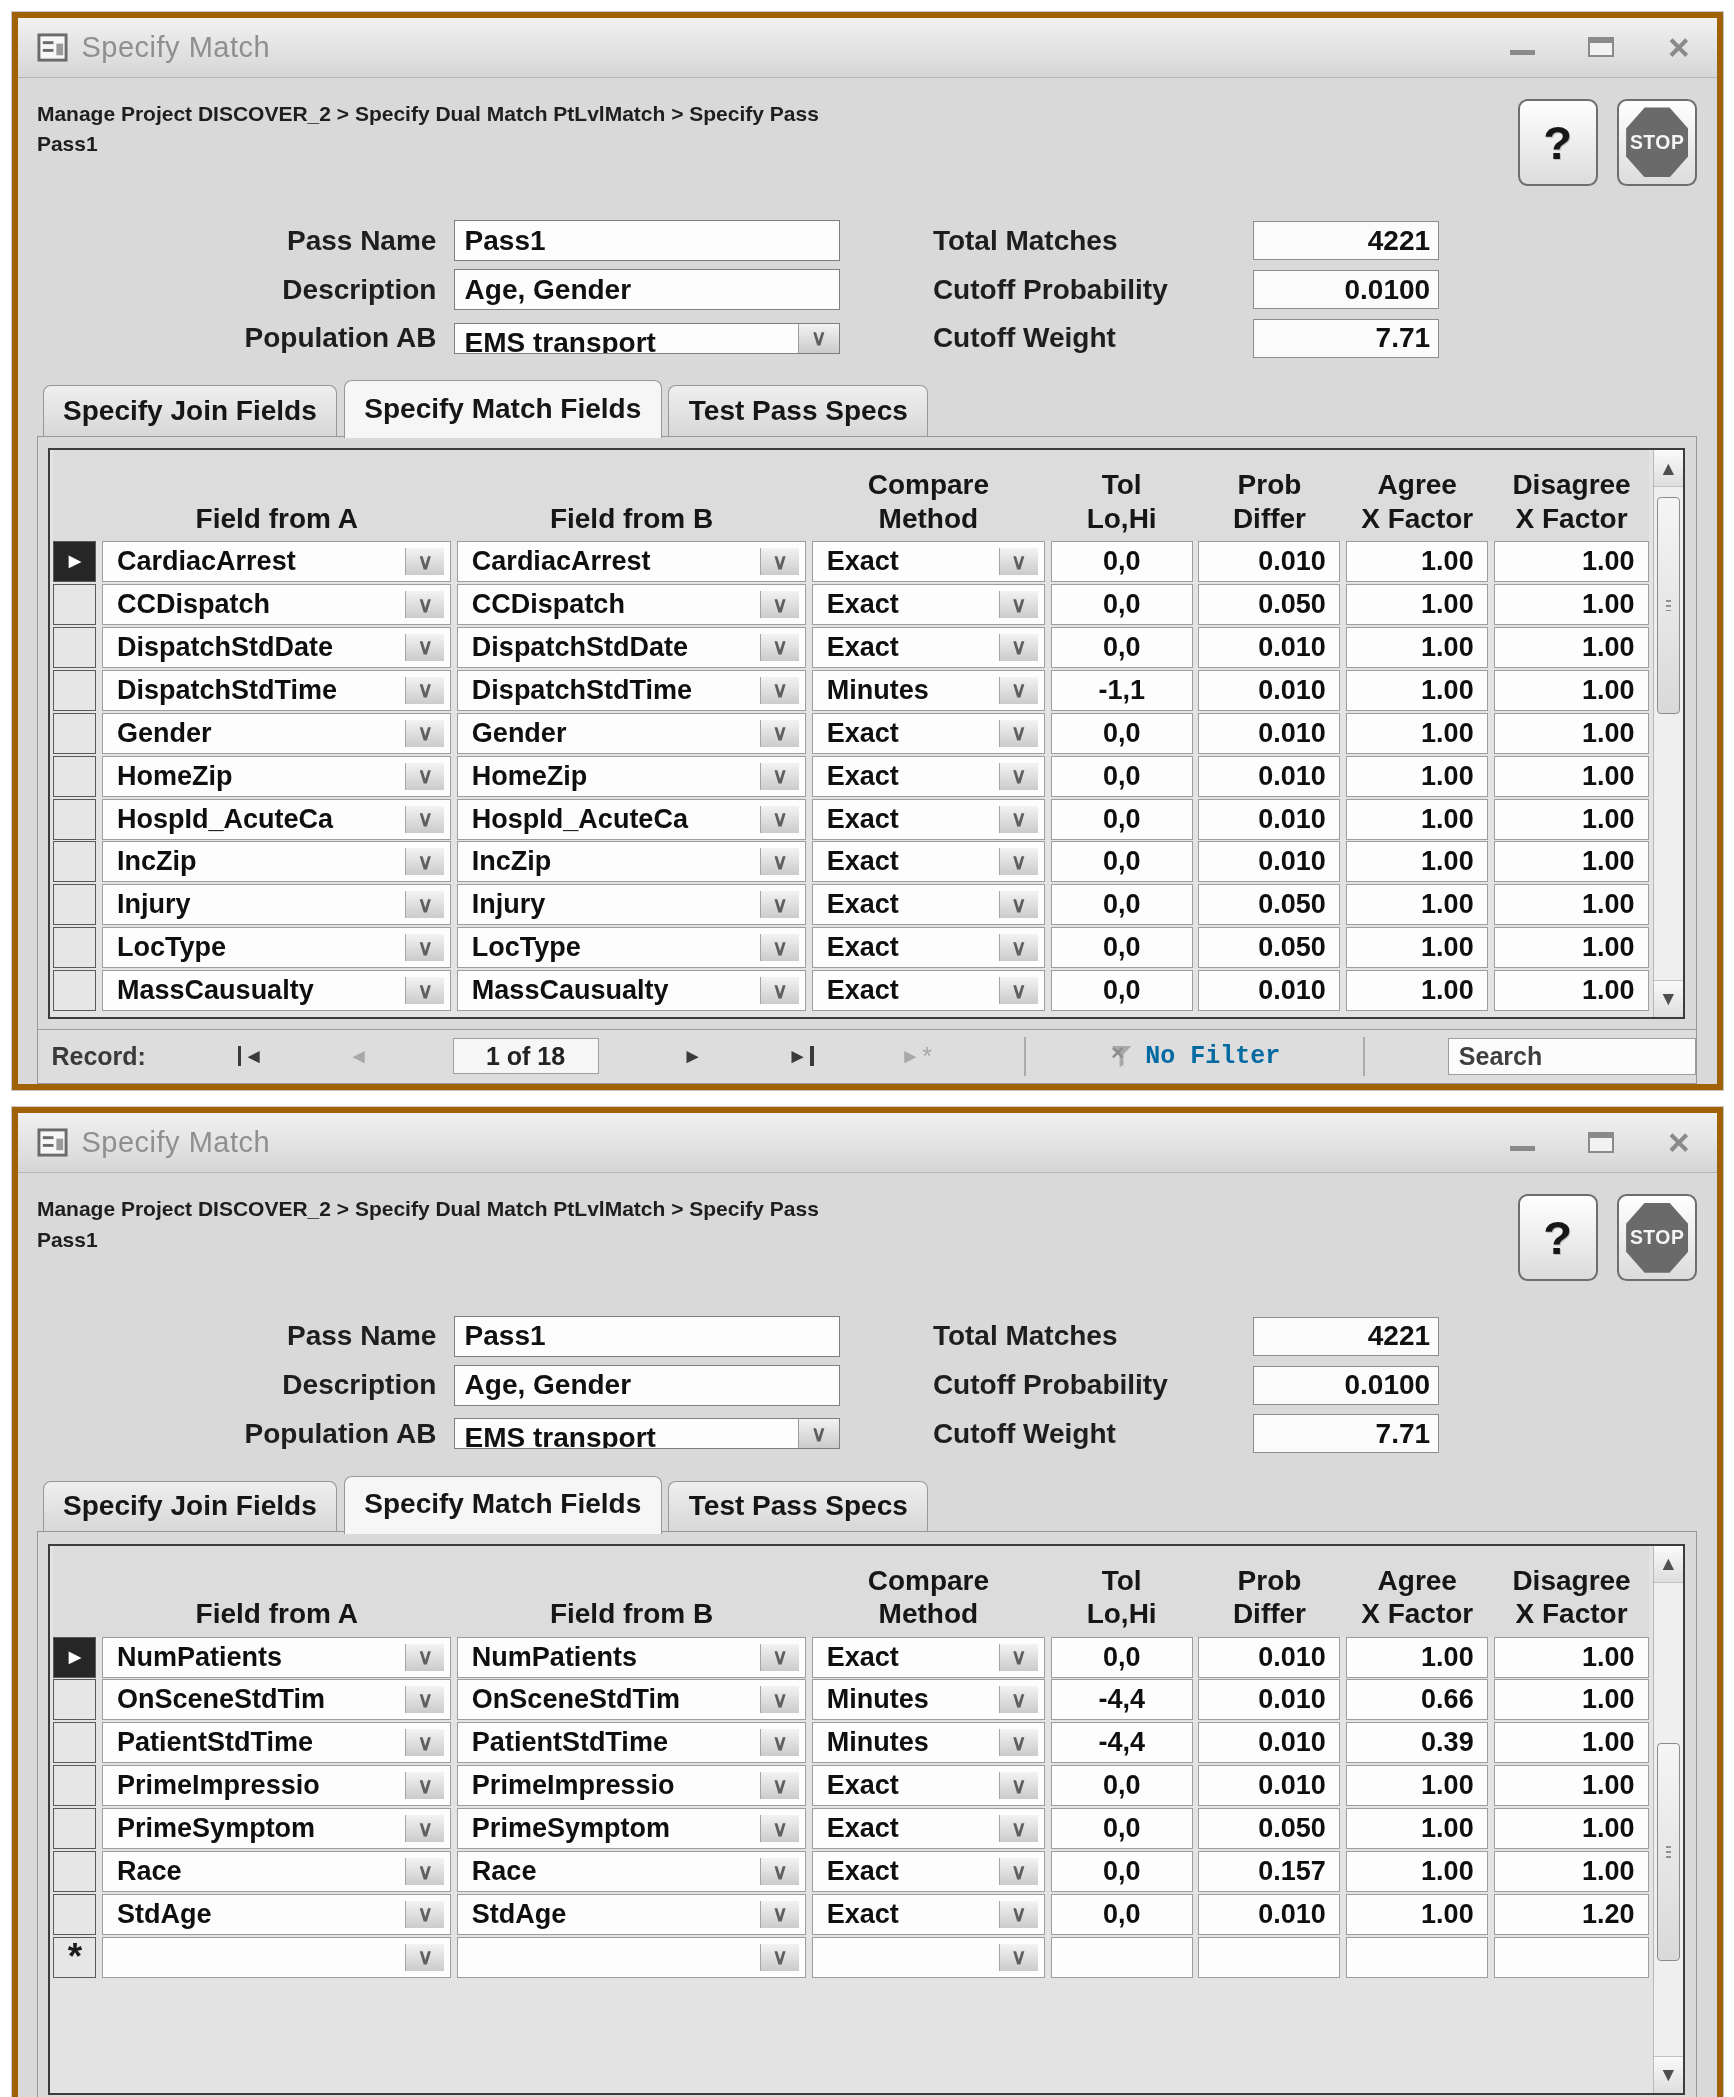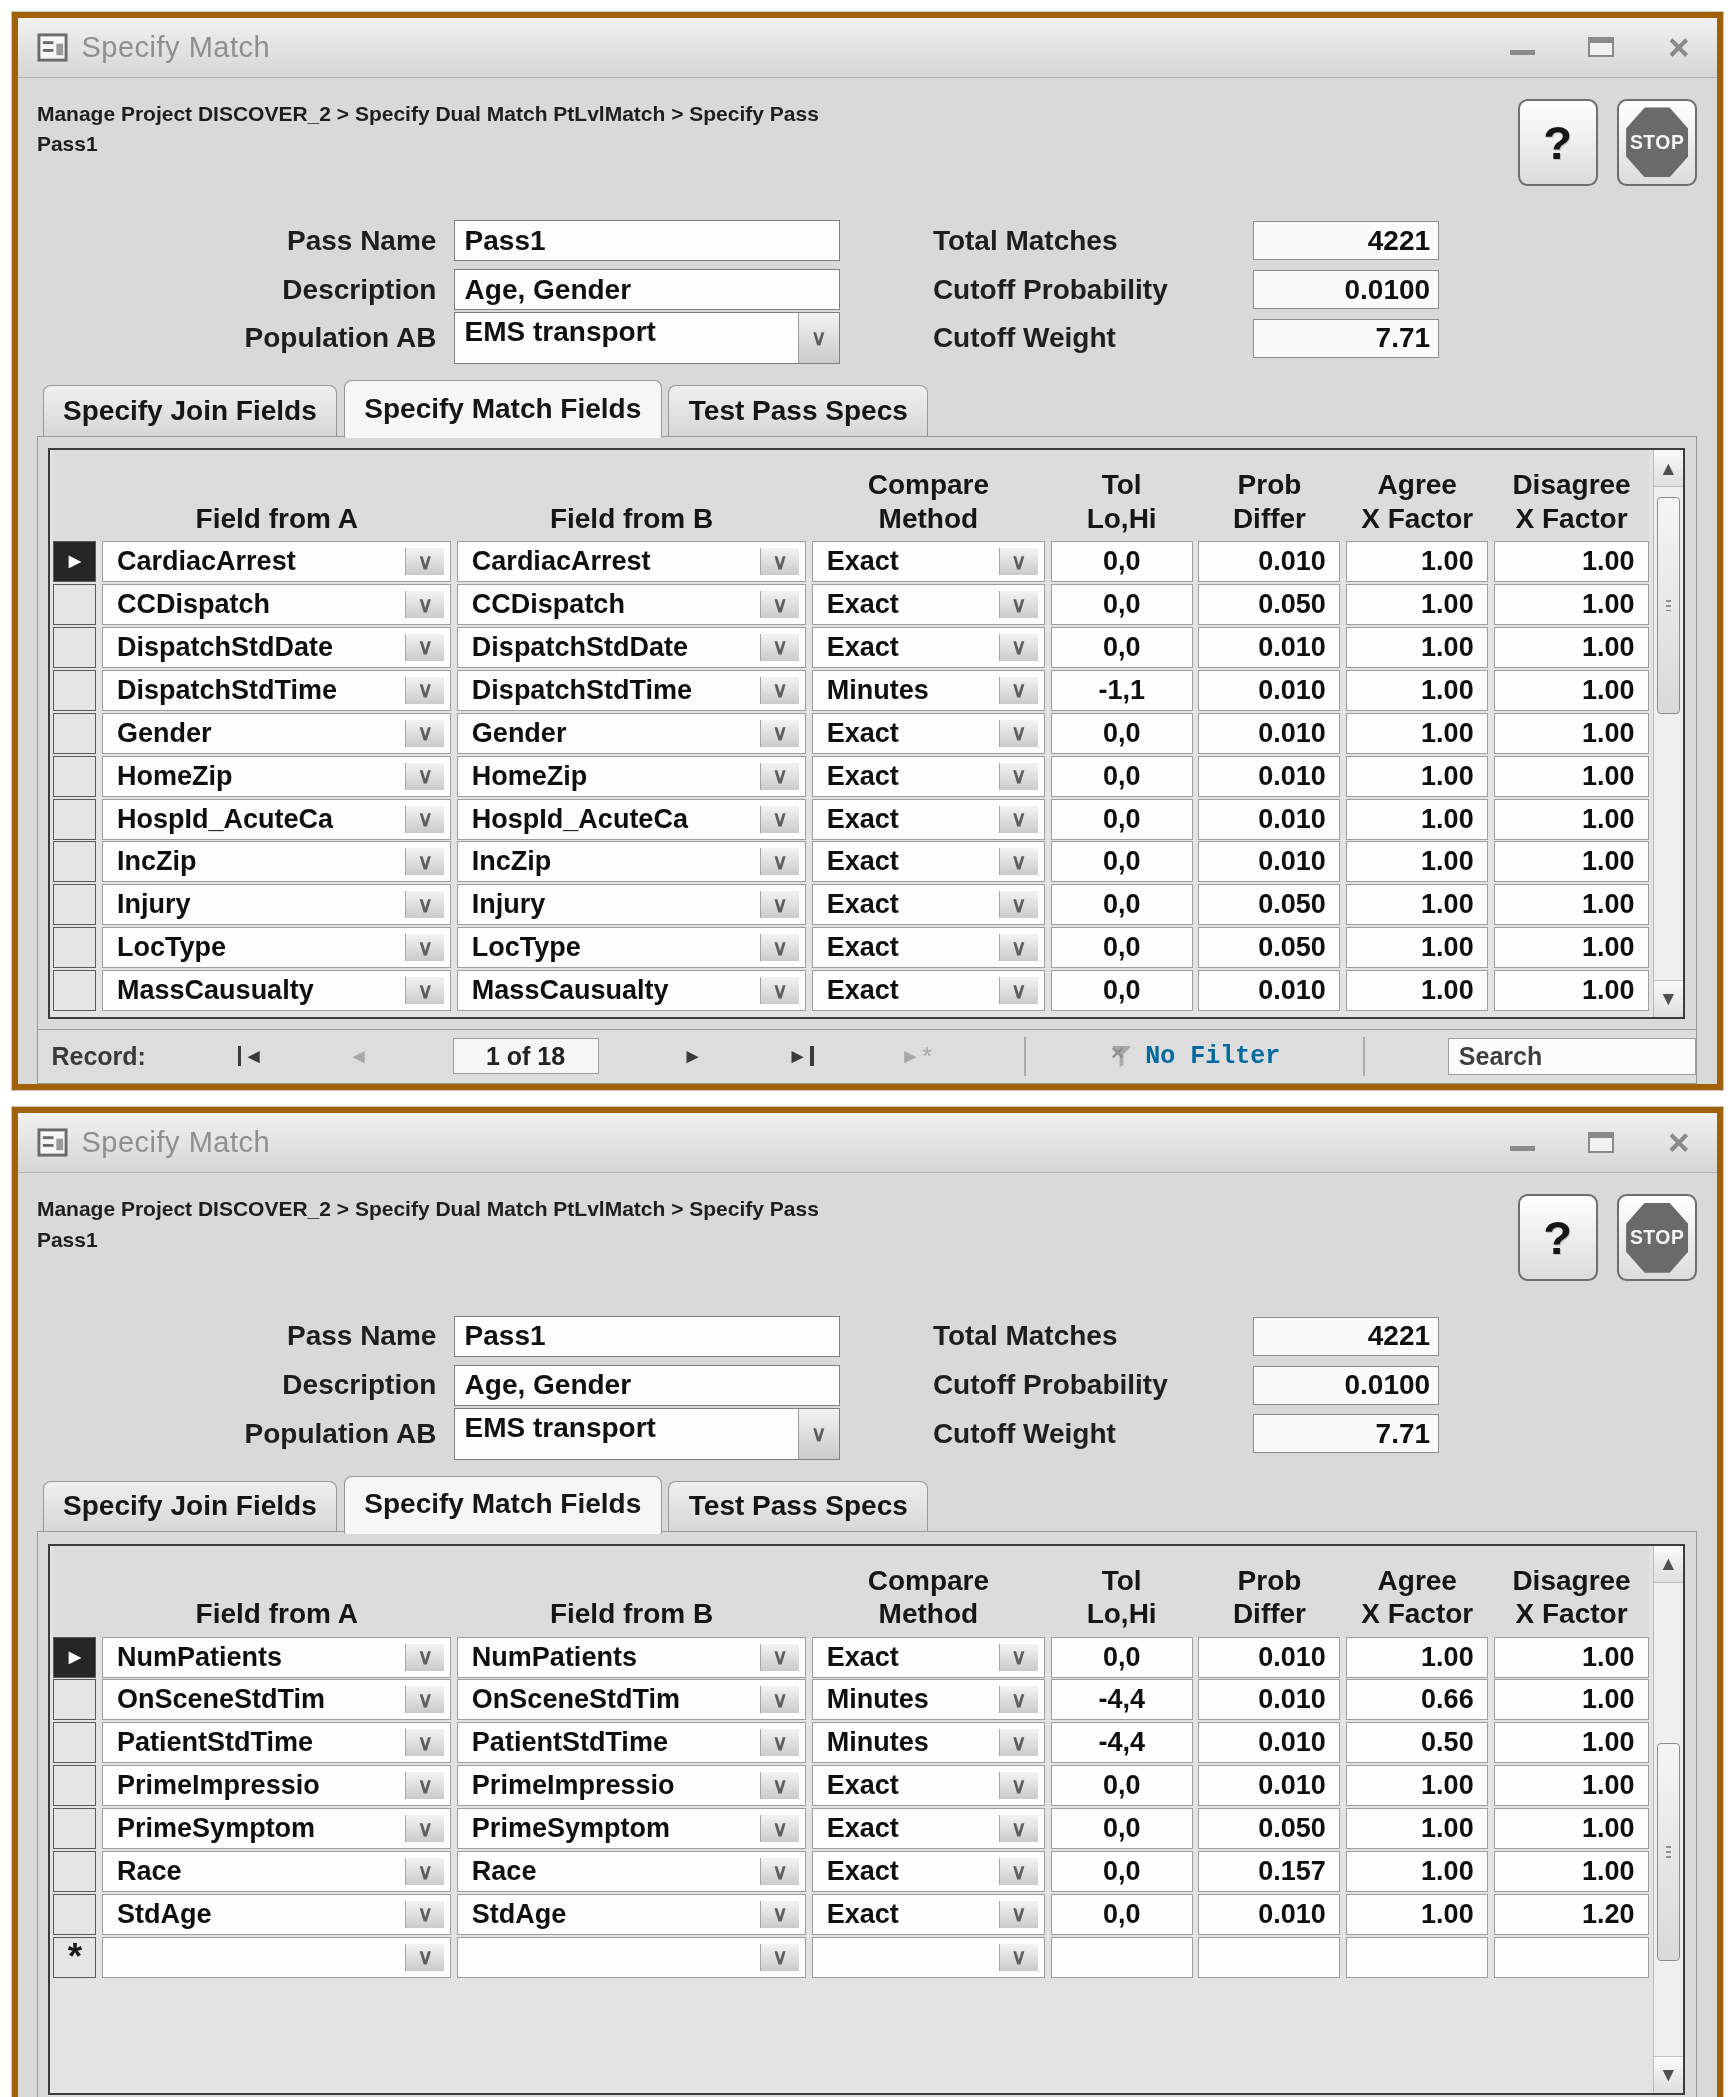--- a/index.html
+++ b/index.html
@@ -60,21 +60,21 @@
   .form-row { display: flex; align-items: center; height: 41px; margin-bottom: 7.8px; }
   .flabel { display: inline-block; width: 320px; text-align: right; font-weight: bold; font-size: 28px; color: #1e1e1e; padding-right: 17.5px; }
   .flabel2 { display: inline-block; width: 320px; text-align: left; font-weight: bold; font-size: 28px; color: #1e1e1e; }
   .finput {
     width: 386px; height: 41px;
     border: 1.9px solid #7e7e7e; background: #fdfdfd;
     font-family: "Liberation Sans", sans-serif;
     font-weight: bold; font-size: 28px; color: #111;
     padding: 0 9.7px;
   }
-  .fcombo { width: 386px; height: 52px; border: 1.9px solid #7e7e7e; background: #fdfdfd; display: flex; align-items: stretch; }
+  .fcombo { width: 386px; height: 31px; border: 1.9px solid #7e7e7e; background: #fdfdfd; display: flex; align-items: stretch; }
   .fcombo-text { flex: 1; font-weight: bold; font-size: 28px; color: #111; padding: 2.9px 0 0 9.7px; overflow: hidden; white-space: nowrap; }
   .combo-btn {
     width: 41px; display: flex; align-items: center; justify-content: center;
     background: linear-gradient(#f3f3f3, #cbcbcb);
     border-left: 1.9px solid #9b9b9b;
     color: #5f5f5f; font-weight: bold; font-size: 21.3px;
   }
   .fvalue {
     width: 186px; height: 39px;
     border: 1.9px solid #8d8d8d; background: #fbfbfb;
@@ -739,21 +739,21 @@
                   <div class="cell combo">
                     <span class="combo-text">PatientStdTime</span>
                     <span class="combo-btn">∨</span>
                   </div>
                   <div class="cell combo">
                     <span class="combo-text">Minutes</span>
                     <span class="combo-btn">∨</span>
                   </div>
                   <div class="cell num ctr">-4,4</div>
                   <div class="cell num">0.010</div>
-                  <div class="cell num">0.50</div>
+                  <div class="cell num">0.39</div>
                   <div class="cell num">1.00</div>
                 </div>
                 <div class="ds-row">
                   <div class="cell selector"></div>
                   <div class="cell combo">
                     <span class="combo-text">PrimeImpressio</span>
                     <span class="combo-btn">∨</span>
                   </div>
                   <div class="cell combo">
                     <span class="combo-text">PrimeImpressio</span>

